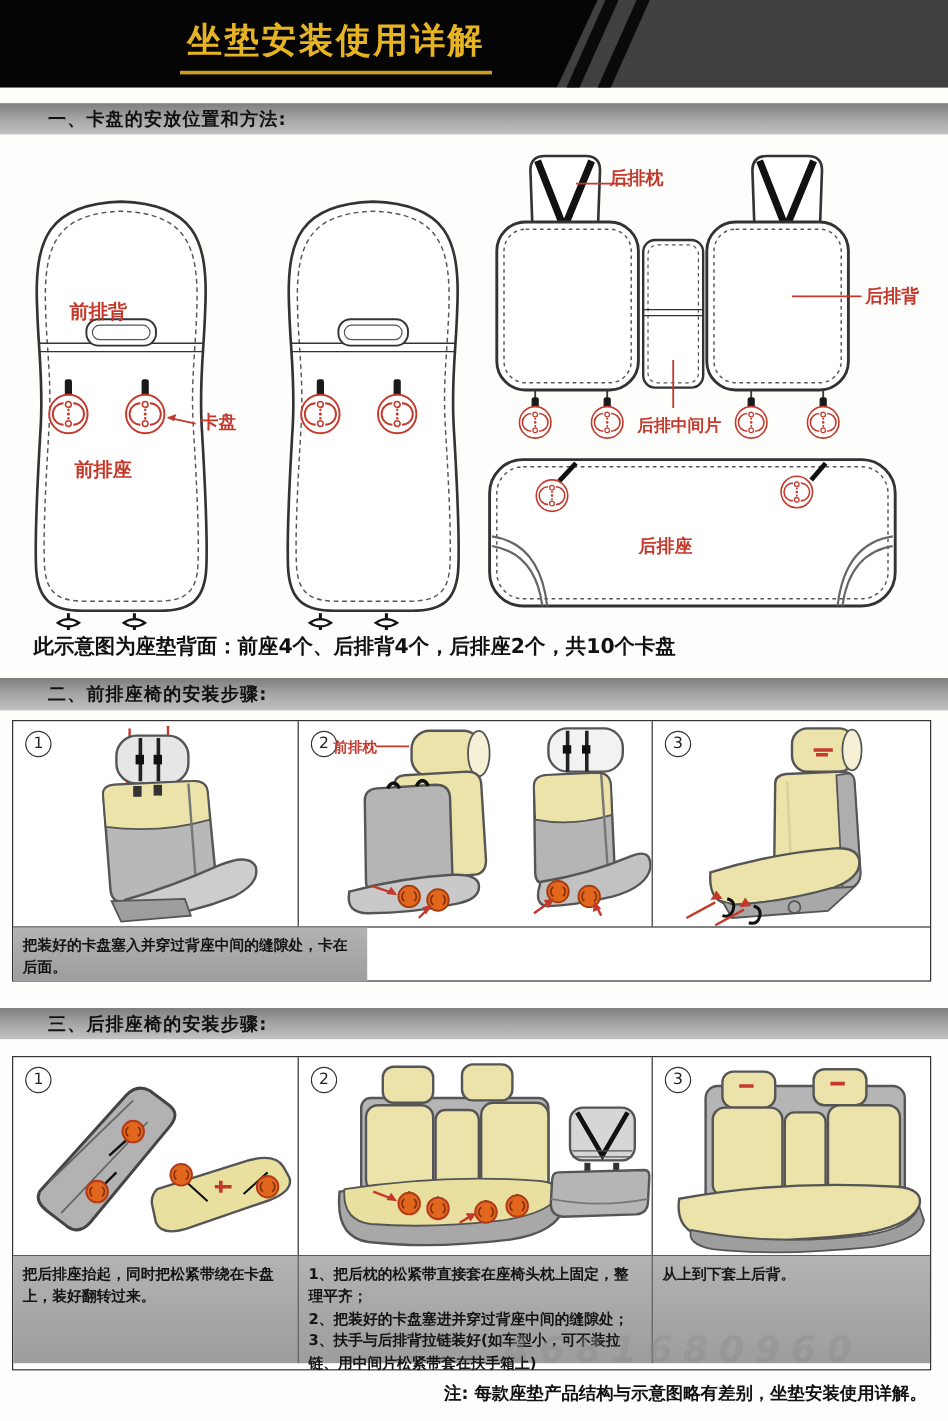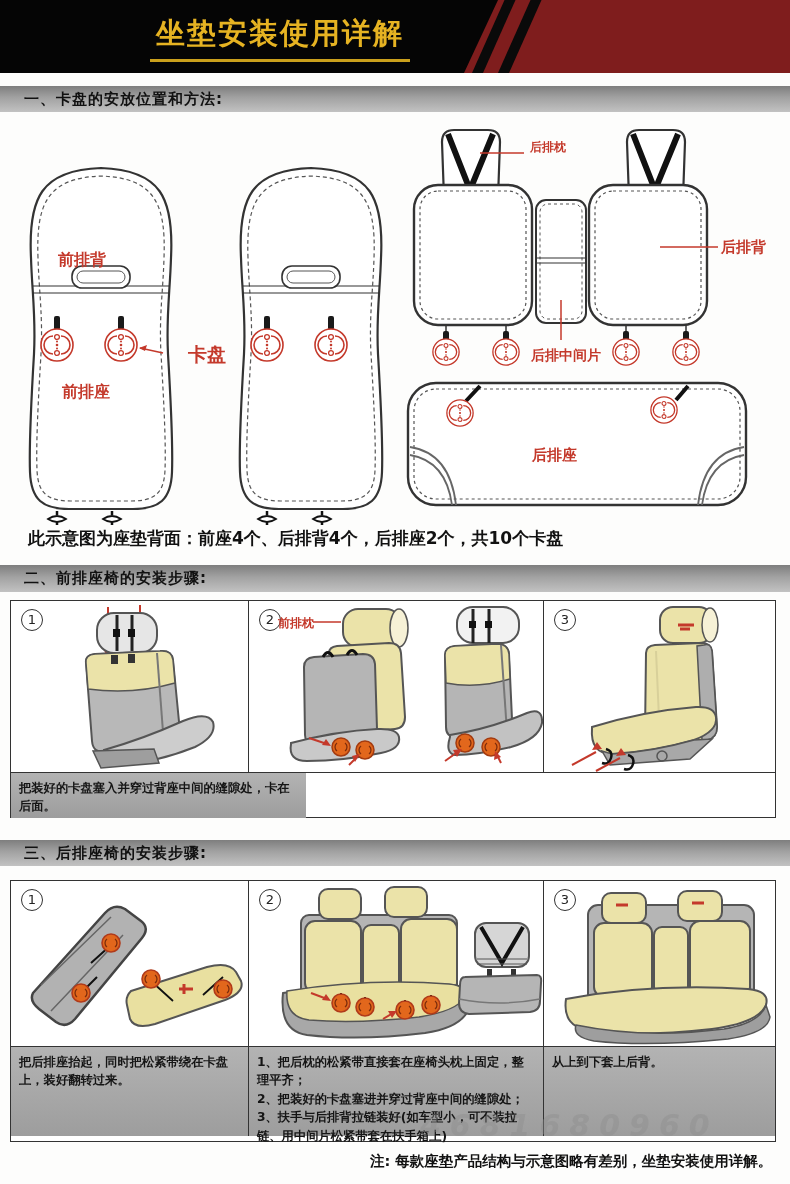--- a/index.html
+++ b/index.html
@@ -1,31 +1,31 @@
 <!DOCTYPE html>
 <html><head>
 <meta charset="utf-8">
 <style>
   html,body{margin:0;padding:0;background:#ffffff;}
   .page{position:relative;width:790px;height:1184px;background:#fdfdfc;overflow:hidden;
         font-family:"DejaVu Sans","Liberation Sans",sans-serif;}
   
-  .header{position:absolute;left:0;top:0;width:790px;height:73px;background:#7f1d1d;}
+  .header{position:absolute;left:0;top:0;width:790px;height:73px;background:#404040;}
   .header-black{position:absolute;left:0;top:0;width:520px;height:73px;background:#050505;
         clip-path:polygon(0 0,498px 0,464px 73px,0 73px);}
   .hstripe{position:absolute;top:0;height:73px;width:11px;background:#0a0a0a;
         transform:skewX(-24deg);transform-origin:0 100%;}
   .hstripe.s1{left:472px;} .hstripe.s2{left:498px;}
   .title{position:absolute;left:150px;top:14px;width:260px;text-align:center;
         color:#e6b322;font-size:29px;font-weight:bold;letter-spacing:2px;
         border-bottom:3px solid #caa01c;padding-bottom:5px;}
   
   .secbar{position:absolute;left:0;width:790px;height:26px;
         background:linear-gradient(180deg,#7e7e7e 0%,#a2a2a2 45%,#c2c2c2 100%);
-        color:#111;font-weight:bold;font-size:15px;line-height:26px;padding-left:24px;
+        color:#111;font-weight:bold;font-size:15px;line-height:26px;padding-left:40px;
         box-sizing:border-box;letter-spacing:1px;}
   .bar1{top:86px;} .bar2{top:565px;height:27px;} .bar3{top:840px;}
   
   .diagram{position:absolute;left:0;top:112px;width:790px;height:413px;}
   .red-label{position:absolute;color:#c4392b;font-weight:bold;line-height:1;white-space:nowrap;}
   .caption1{position:absolute;left:28px;top:527px;width:745px;color:#111;
         font-weight:bold;font-size:17px;}
   
   .steps-table{position:absolute;left:10px;width:766px;border:1.5px solid #333;
         background:#fff;box-sizing:border-box;}
@@ -145,22 +145,22 @@
         <rect x="6" y="6" width="326" height="110" rx="22" fill="none" stroke="#555" stroke-width="1.2" stroke-dasharray="3 3"></rect>
         <path d="M72,3 L58,18 M280,3 L268,17" stroke="#111" stroke-width="4"></path>
         <use href="#ck" transform="translate(52,30) scale(0.82)"></use>
         <use href="#ck" transform="translate(256,27) scale(0.82)"></use>
         <path d="M2,64 Q42,70 48,122 M2,72 Q38,78 44,122" fill="none" stroke="#666" stroke-width="1.8"></path>
         <path d="M336,64 Q296,70 290,122 M336,72 Q300,78 294,122" fill="none" stroke="#666" stroke-width="1.8"></path>
       </g>
     </svg>
     <span class="red-label" style="left:58px;top:140px;font-size:16px;">前排背</span>
     <span class="red-label" style="left:62px;top:272px;font-size:16px;">前排座</span>
-    <span class="red-label" style="left:167px;top:233px;font-size:19px;padding-left:21px;">卡盘</span>
-    <span class="red-label" style="left:530px;top:29px;font-size:12px;">后排枕</span>
+    <span class="red-label" style="left:167px;top:233px;font-size:15px;">卡盘</span>
+    <span class="red-label" style="left:508px;top:29px;font-size:15px;">后排枕</span>
     <span class="red-label" style="left:721px;top:128px;font-size:15px;">后排背</span>
     <span class="red-label" style="left:531px;top:236px;font-size:14px;">后排中间片</span>
     <span class="red-label" style="left:532px;top:336px;font-size:15px;">后排座</span>
   </div>
   <div class="caption1">此示意图为座垫背面：前座4个、后排背4个，后排座2个，共10个卡盘</div>
 
   <div class="secbar bar2">二、前排座椅的安装步骤:</div>
 
   <div class="steps-table t2">
     <div class="prow">

